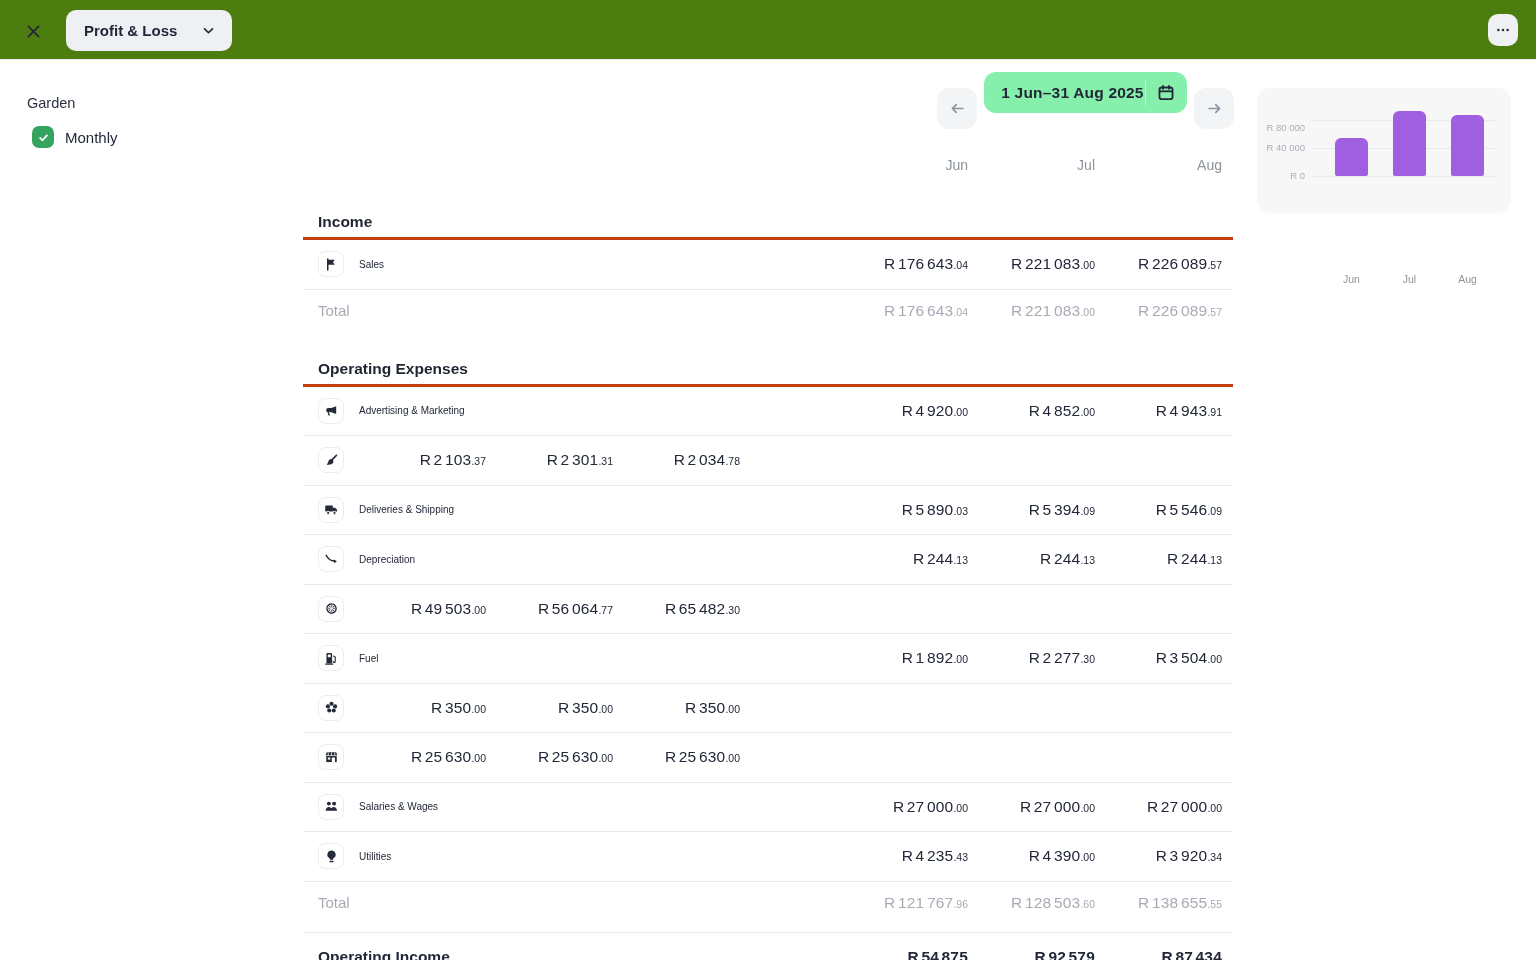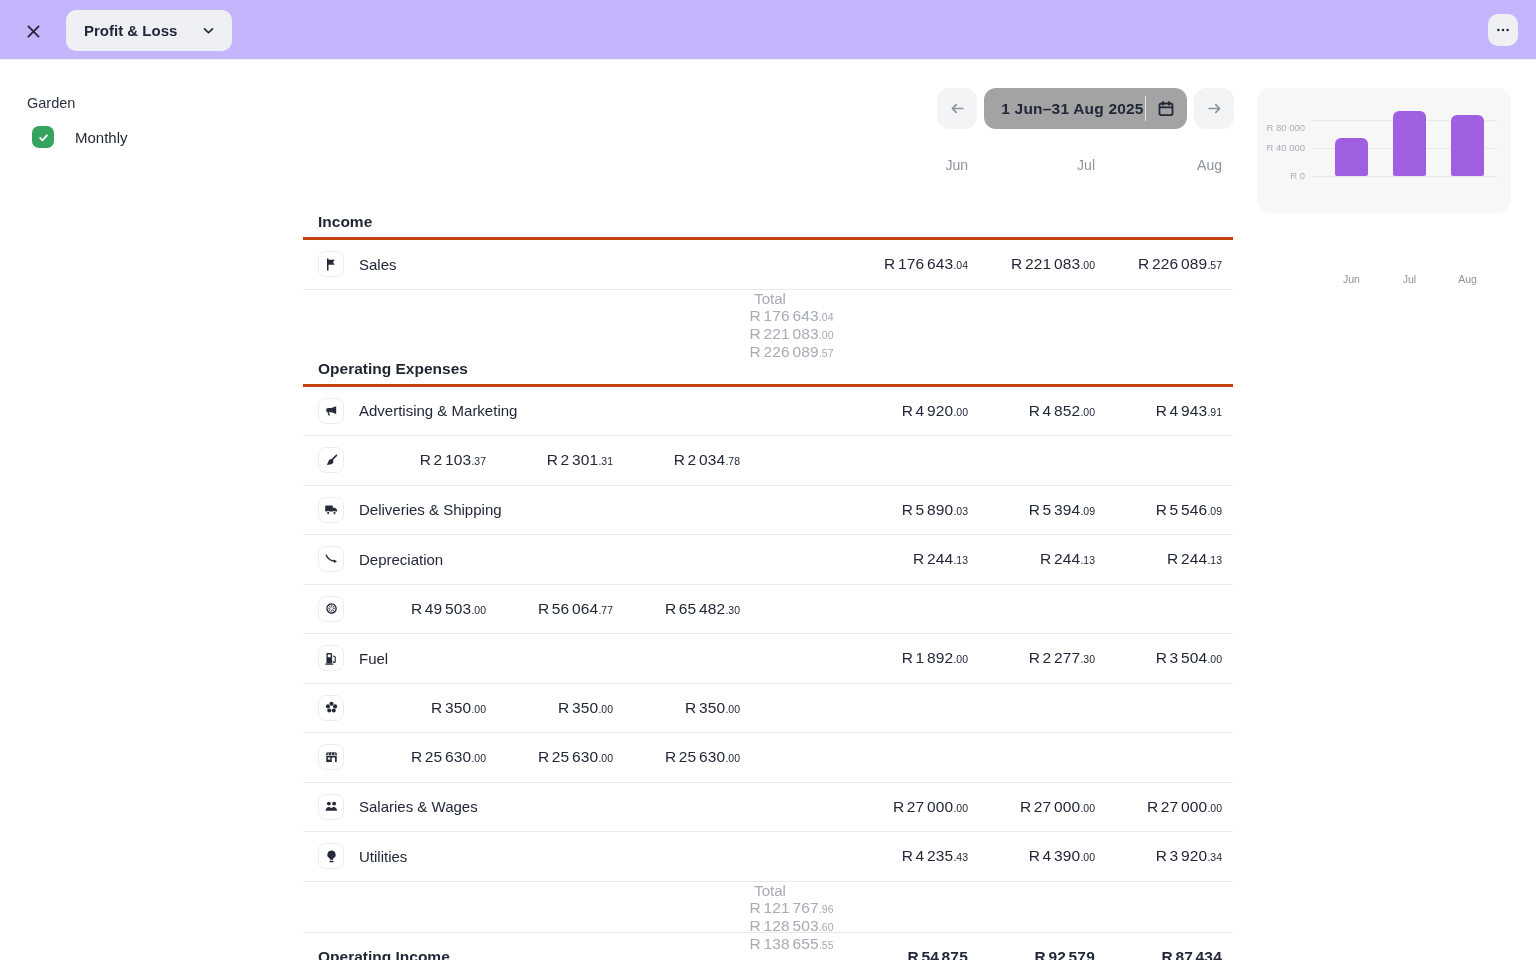--- a/index.html
+++ b/index.html
@@ -2,66 +2,66 @@
 <html><head>
 <meta charset="utf-8">
 <style>
   * { margin:0; padding:0; box-sizing:border-box; }
   html,body { width:1536px; height:960px; overflow:hidden; background:#fff;
     font-family:"Liberation Sans","DejaVu Sans",sans-serif; }
   .screen { position:relative; width:1536px; height:960px; background:#fff; }
 
   
   .topbar { position:absolute; left:0; top:0; width:1536px; height:60px;
-    background:#c4b5fd; border-bottom:1px solid #ececee; }
+    background:#4d7c0f; border-bottom:1px solid #ececee; }
   .close-btn { position:absolute; left:20px; top:18px; width:26px; height:26px;
     border:none; background:transparent; cursor:pointer; display:flex; align-items:center; justify-content:center; }
   .report-pill { position:absolute; left:66px; top:10px; height:41px; width:166px;
     background:#eef0f4; border:none; border-radius:10px; cursor:pointer;
     display:flex; align-items:center; justify-content:space-between; padding:0 16px 0 18px; }
   .report-pill .lbl { font-size:15px; font-weight:700; color:#222838; }
   .more-btn { position:absolute; left:1488px; top:14px; width:30px; height:32px;
     background:#eef0f4; border:none; border-radius:10px; cursor:pointer;
     display:flex; align-items:center; justify-content:center; }
 
   
   .compare-label { position:absolute; left:27px; top:95px; font-size:14.5px; color:#2b3240; }
-  .compare-row { position:absolute; left:32px; top:126px; display:flex; align-items:center; gap:21px; cursor:pointer; }
+  .compare-row { position:absolute; left:32px; top:126px; display:flex; align-items:center; gap:11px; cursor:pointer; }
   .checkbox { width:22px; height:22px; border-radius:7px; background:#35a45e;
     display:flex; align-items:center; justify-content:center; }
   .compare-option { font-size:15px; color:#222838; }
 
   
   .nav-btn { position:absolute; top:88px; width:40px; height:41px; border:none; border-radius:12px;
     background:#f3f4f6; cursor:pointer; display:flex; align-items:center; justify-content:center; }
   .nav-prev { left:937px; } .nav-next { left:1194px; }
-  .date-pill { position:absolute; left:984px; top:88px; width:203px; height:41px; border:none;
-    border-radius:12px; background:#a3a3a3; cursor:pointer; display:flex; align-items:center; padding:0 0 0 16px; }
+  .date-pill { position:absolute; left:984px; top:72px; width:203px; height:41px; border:none;
+    border-radius:12px; background:#86efac; cursor:pointer; display:flex; align-items:center; padding:0 0 0 16px; }
   .date-pill .date-text { font-size:15.5px; font-weight:700; color:#222838; letter-spacing:.2px; flex:1; text-align:center; }
   .date-pill .cal-wrap { height:25px; display:flex; align-items:center; padding:0 12px 0 11px; border-left:1px solid #e4e6ea; }
 
   
   .col-headers { position:absolute; left:303px; top:157px; width:930px; padding-right:11px;
     display:flex; justify-content:flex-end; }
   .col-headers span { width:127px; text-align:right; font-size:14px; color:#8d939d; font-weight:500; }
 
   
   .report-table { position:absolute; left:303px; top:205px; width:930px; }
   .section-heading { height:35px; display:flex; align-items:center; padding:2px 0 0 15px;
     font-size:15.5px; font-weight:700; color:#1f2530; border-bottom:3px solid #c2410c; }
   .section-gap { margin-top:20px; }
   .acct-row { height:49.5px; display:flex; align-items:center; border-bottom:1px solid #e8e9eb;
     padding:0 11px 0 15px; cursor:pointer; }
   .icon-box { width:26px; height:26px; border:1px solid #ebedef; border-radius:8px; background:#fff;
     display:flex; align-items:center; justify-content:center; margin-right:15px; flex:none; }
-  .acct-label { font-size:15px; color:#222838; flex:1; }
+  .acct-label { font-size:10px; color:#222838; flex:1; }
   .val { width:127px; text-align:right; font-size:15.5px; font-weight:500; color:#222838;
     word-spacing:-2px; letter-spacing:.2px; white-space:nowrap; }
   .val .dec { font-size:10.5px; letter-spacing:0; }
-  .total-row { height:42px; display:flex; align-items:center; padding:0 11px 0 15px;flex-direction:column; }
+  .total-row { height:42px; display:flex; align-items:center; padding:0 11px 0 15px; }
   .total-row .acct-label, .total-row .val { color:#a6abb4; font-weight:400; }
   .total-row .acct-label { font-size:15px; }
   .summary-row { margin-top:8px; border-top:1px solid #e8e9eb; height:50px;
     display:flex; align-items:center; padding:0 11px 0 15px; }
   .summary-row .acct-label { font-weight:700; font-size:15.5px; }
   .summary-row .val { font-weight:700; }
 
   
   .chart-card { position:absolute; left:1257px; top:88px; width:254px; height:125px;
     background:#f7f7f8; border-radius:14px; }

